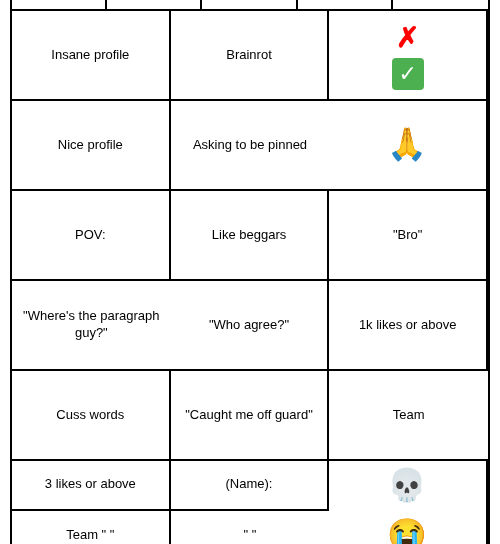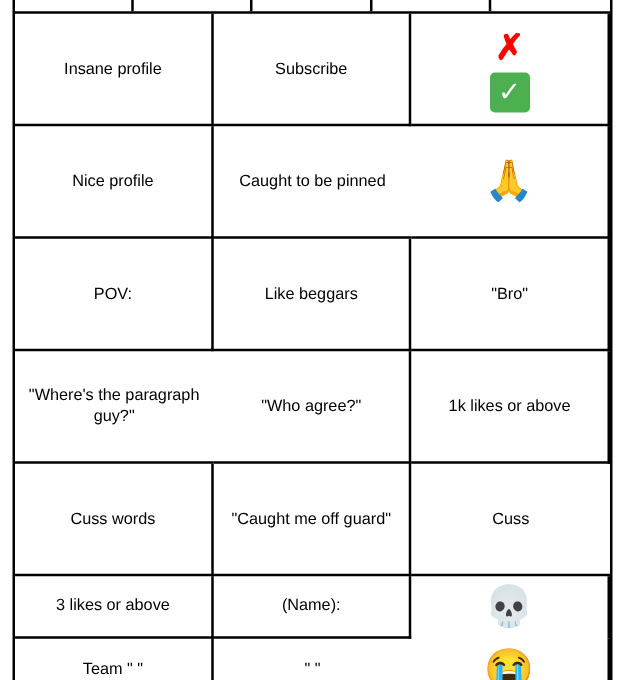--- a/index.html
+++ b/index.html
@@ -108,33 +108,33 @@
       <div class="bingo-letter">I</div>
       <div class="bingo-letter">N</div>
       <div class="bingo-letter">G</div>
       <div class="bingo-letter">O</div>
     </div>
   <div class="bingo-grid">
   <div class="bingo-cell">
         <span>Insane profile</span>
       </div>
       <div class="bingo-cell">
-        <span>Subscribe</span>
+        <span>Brainrot</span>
       </div>
       <div class="bingo-cell">
         <div class="cell-cross-check">
           <div class="red-x">✗</div>
           <div class="green-check">✓</div>
         </div>
       </div>
       <div class="bingo-cell">
         <span>Nice profile</span>
       </div>
       <div class="bingo-cell">
-        <span>Caught to be pinned</span>
+        <span>Asking to be pinned</span>
       </div>
       <div class="bingo-cell">
         <span class="cell-emoji">🙏</span>
       </div>
       <div class="bingo-cell">
         <span>POV:</span>
       </div>
       <div class="bingo-cell">
         <span>Like beggars</span>
       </div>
@@ -150,21 +150,21 @@
       <div class="bingo-cell">
         <span>1k likes or above</span>
       </div>
       <div class="bingo-cell">
         <span>Cuss words</span>
       </div>
       <div class="bingo-cell">
         <span>"Caught me off guard"</span>
       </div>
       <div class="bingo-cell">
-        <span>Cuss</span>
+        <span>Team</span>
       </div>
       <div class="bingo-cell">
         <span>3 likes or above</span>
       </div>
       <div class="bingo-cell">
         <span>(Name):</span>
       </div>
       <div class="bingo-cell">
         <span class="cell-emoji">💀</span>
       </div>

